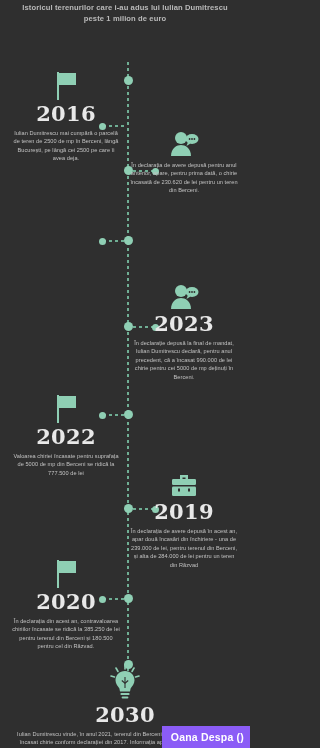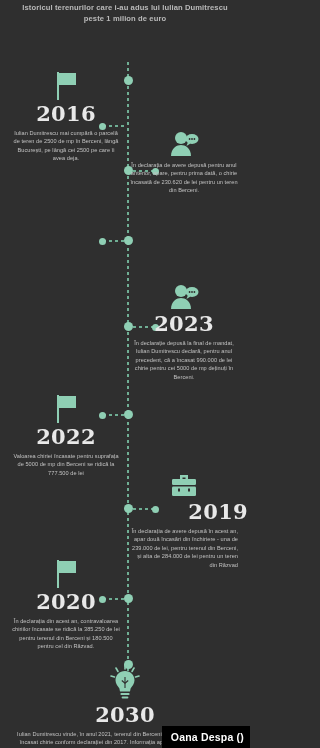--- a/index.html
+++ b/index.html
@@ -80,21 +80,21 @@
   }
 
   
   .bottom { position:absolute; left:0; width:250px; text-align:center; }
   .bottom .desc { padding:0 12px; font-size:5.6px; line-height:8.4px; }
 
   
   .watermark {
     position:absolute;
     right:0; bottom:0;
-    background:#000000;
+    background:#8b5cf6;
     color:#fff;
     font-size:10.5px;
     font-weight:700;
     padding:5px 6px 5px 9px;
     letter-spacing:.2px;
     white-space:nowrap;
   }
 </style>
 </head>
 <body>
@@ -170,21 +170,21 @@
         <path d="M6 2 H23 V14 H6 Z" fill="#8fcfb4"></path>
       </svg>
     </div>
     <div class="year">2022</div>
     <div class="desc">Valoarea chiriei încasate pentru suprafața de 5000 de mp din Berceni se ridică la 777.500 de lei</div>
   </div>
 
   <div class="node" style="top:504px;"></div>
   <div class="connector" style="top:508px; left:133px; width:24px;"></div>
   <div class="sidedot" style="top:505.5px; left:152px;"></div>
-  <div class="entry right" style="top:465px;text-align:right;">
+  <div class="entry right" style="top:465px;">
     <div class="icon-wrap">
       <svg width="30" height="28" viewBox="0 0 30 28">
         <path d="M11 4 H19 V8 H16.5 V6.5 H13.5 V8 H11 Z" fill="#8fcfb4"></path>
         <rect x="3" y="8" width="24" height="6" rx="1.2" fill="#8fcfb4"></rect>
         <rect x="3" y="15.5" width="24" height="9.5" rx="1.2" fill="#8fcfb4"></rect>
         <rect x="9" y="17.5" width="2" height="3" fill="#2f2f2f"></rect>
         <rect x="19" y="17.5" width="2" height="3" fill="#2f2f2f"></rect>
       </svg>
     </div>
     <div class="year">2019</div>

